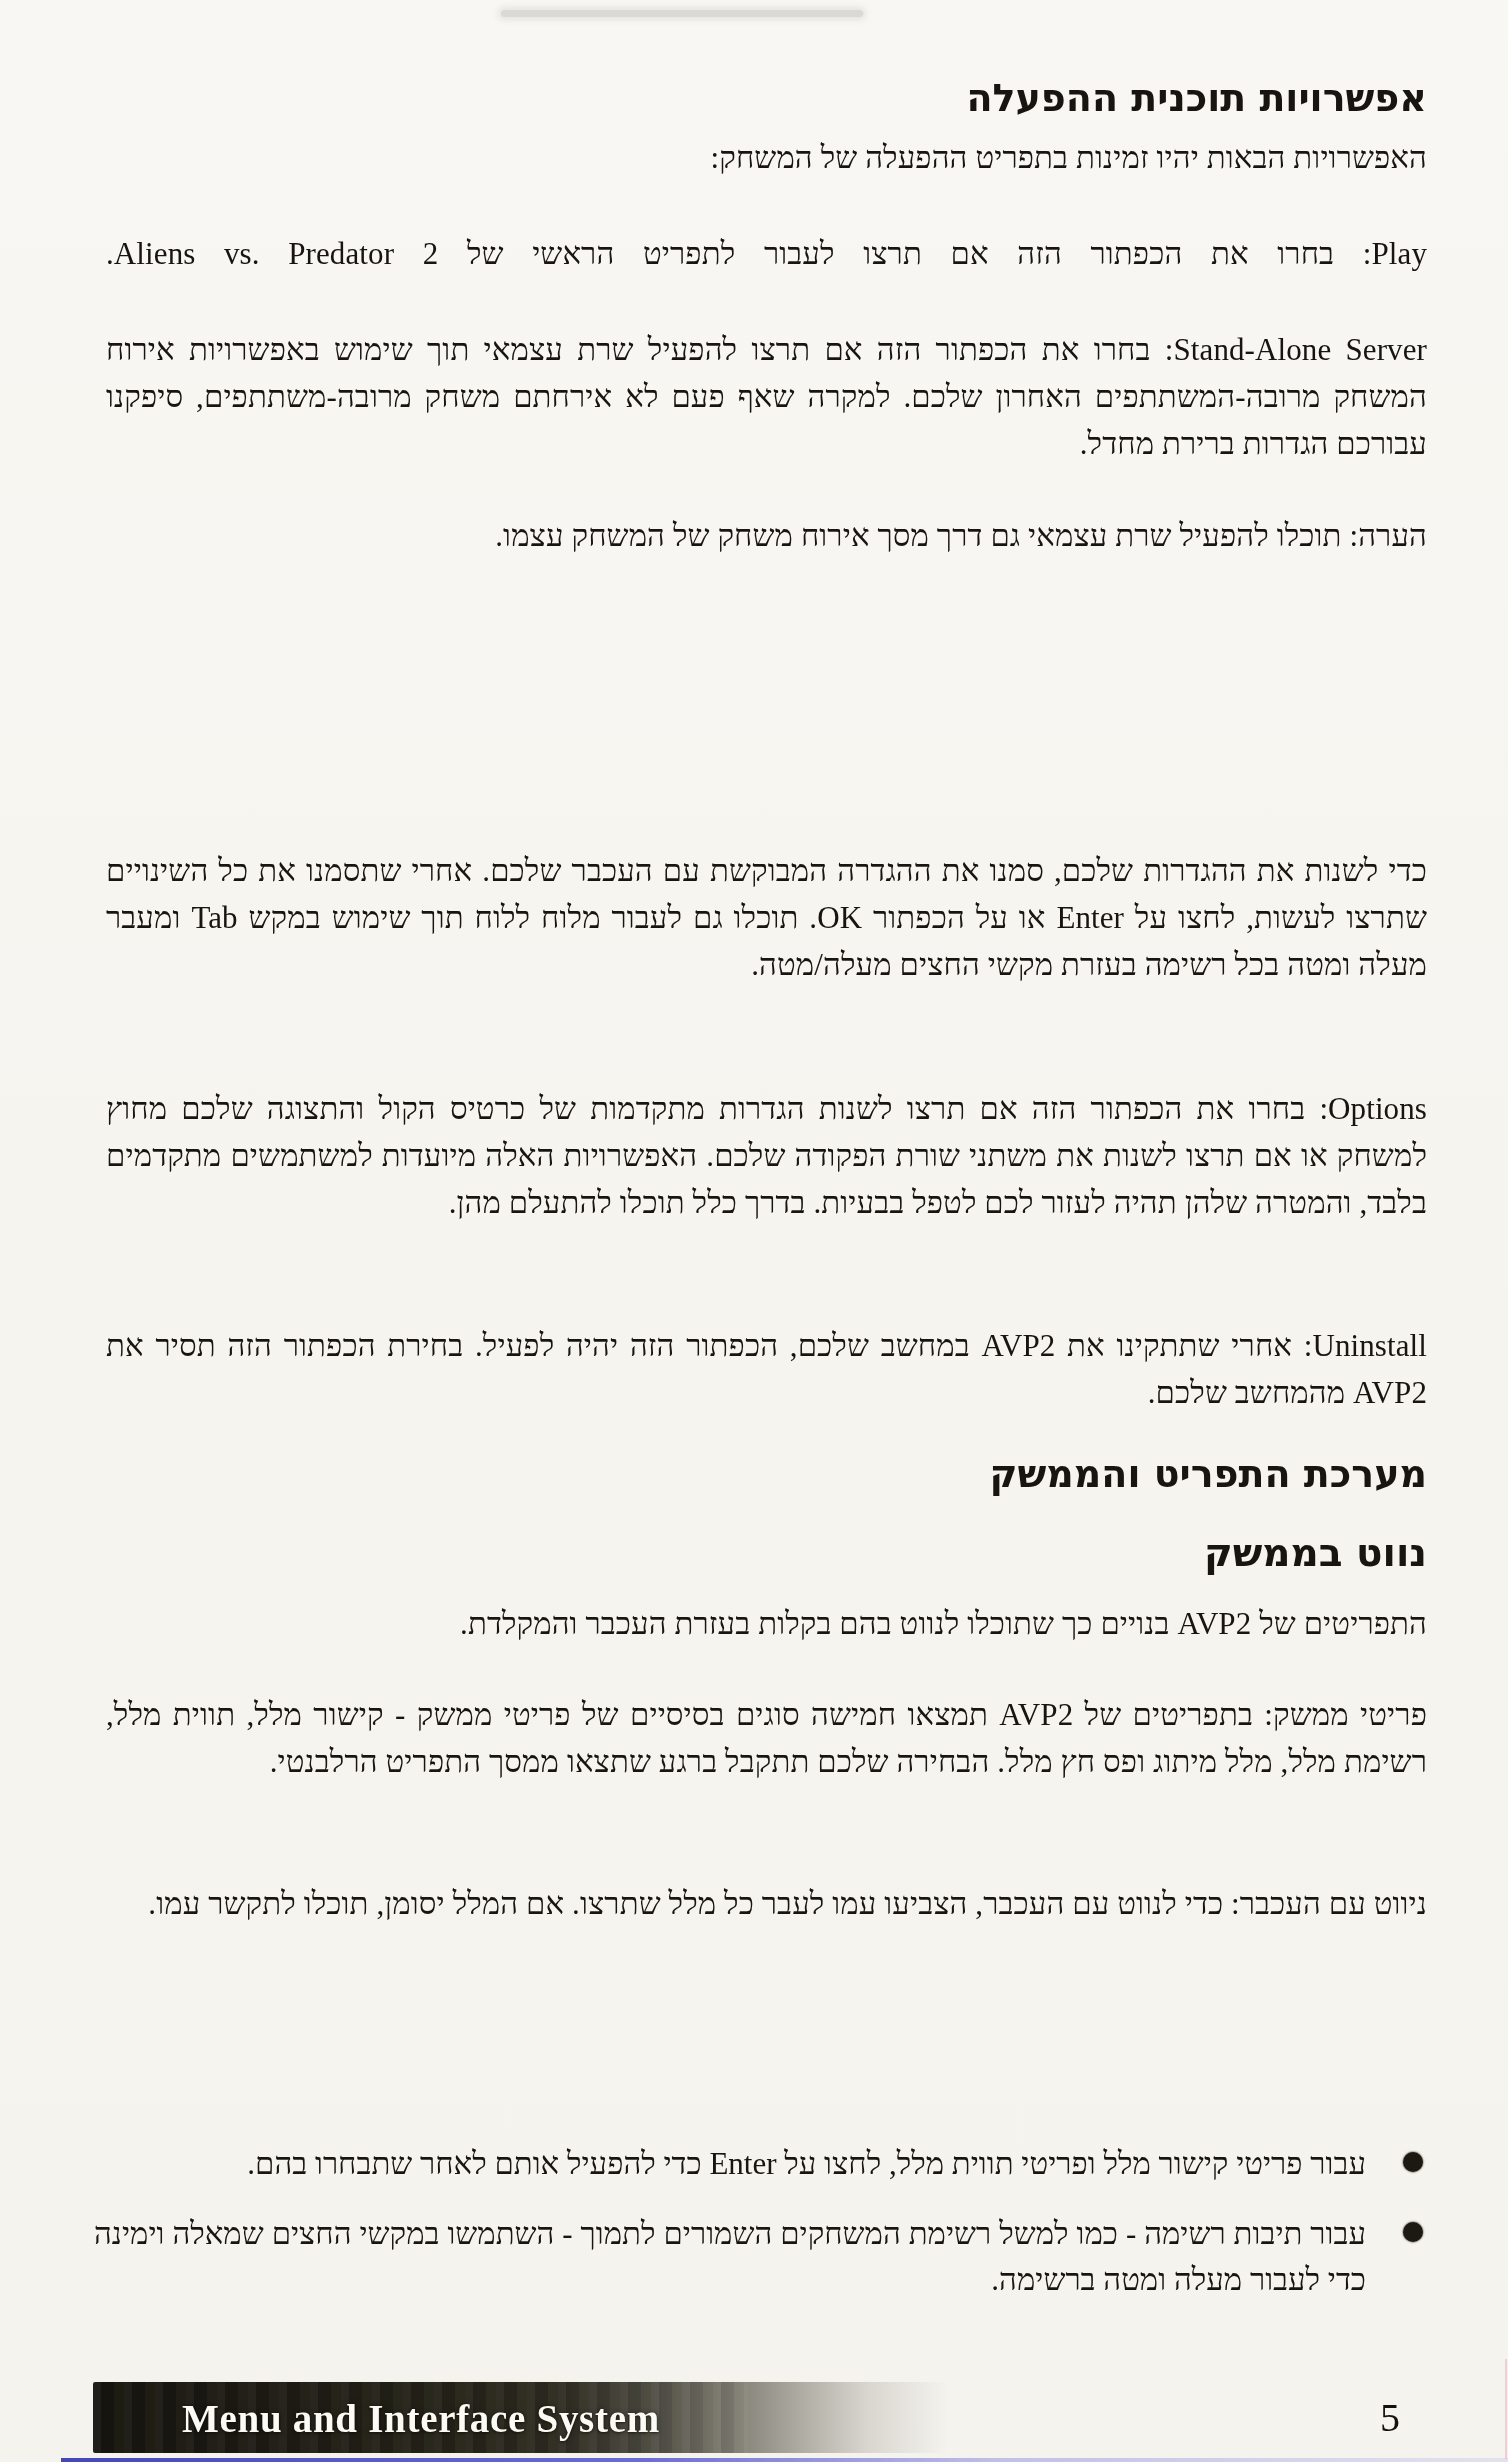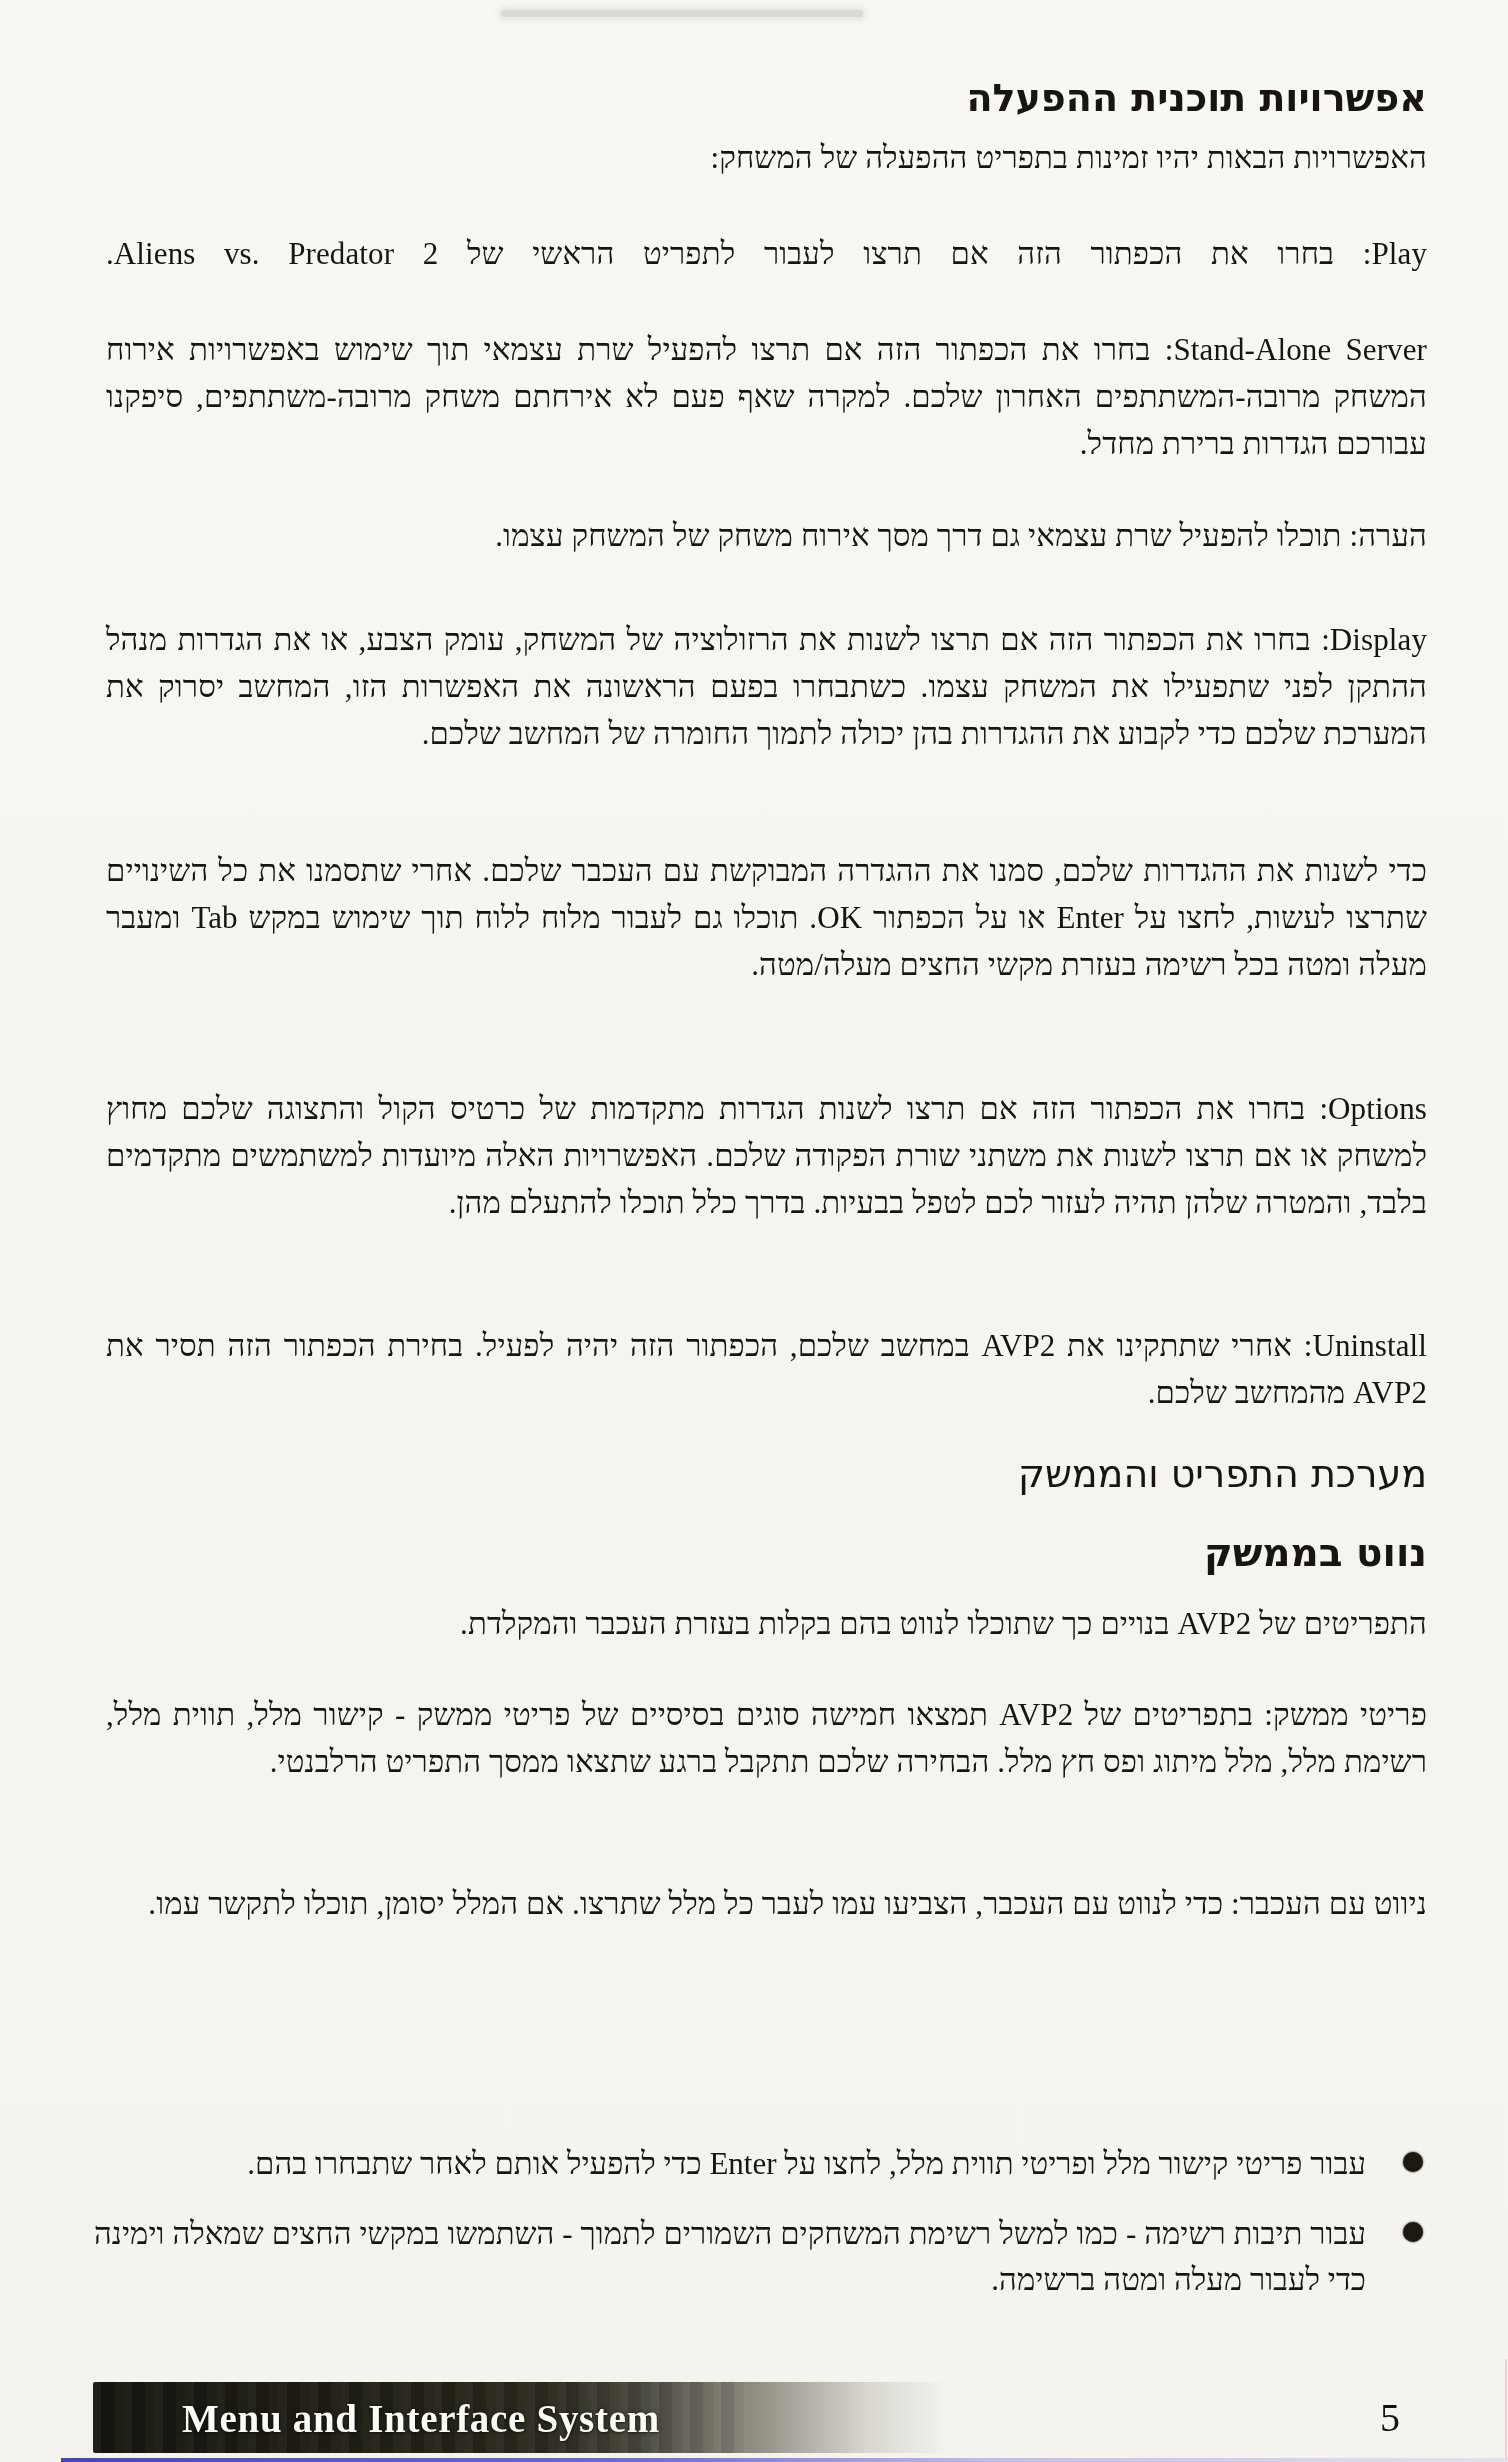--- a/index.html
+++ b/index.html
@@ -15,21 +15,21 @@
   .content{position:absolute;top:0;left:94px;right:81px;height:100%;}
   .blk{position:absolute;left:0;right:0;margin:0;}
   .body-text{
     font-size:31px;line-height:47px;
     text-align:justify;
     letter-spacing:0.1px;
     margin-left:12px;
   }
   .stretch{text-align-last:justify;}
   h1.h-top{font-family:"DejaVu Sans",sans-serif;font-weight:bold;font-size:38px;line-height:1.1;}
-  h2.h-mid{font-family:"DejaVu Sans",sans-serif;font-weight:normal;font-size:38px;line-height:1.1;}
+  h2.h-mid{font-family:"DejaVu Sans",sans-serif;font-weight:bold;font-size:38px;line-height:1.1;}
   h2.h-big{font-family:"DejaVu Sans",sans-serif;font-weight:bold;font-size:39px;line-height:1.05;}
   ul.bullets{list-style:none;margin:0;padding:0;}
   ul.bullets li{position:relative;padding-right:61px;font-size:31px;line-height:46px;text-align:justify;margin-top:24px;}
   .bullet-marker{
     position:absolute;right:4.2px;top:11px;
     width:20px;height:20px;border-radius:50%;
     background:#1c1812;box-shadow:0 0 1.4px 0.7px rgba(40,30,20,.45);
   }
   .top-smudge{
     position:absolute;top:9.7px;left:501px;width:362px;height:7.7px;
@@ -88,21 +88,20 @@
     <h1 class="blk h-top" style="top:78px">אפשרויות תוכנית ההפעלה</h1>
 
     <p class="blk body-text" style="top:134px">האפשרויות הבאות יהיו זמינות בתפריט ההפעלה של המשחק:</p>
 
     <p class="blk body-text stretch" style="top:230px">Play: בחרו את הכפתור הזה אם תרצו לעבור לתפריט הראשי של Aliens vs. Predator 2.</p>
 
     <p class="blk body-text" style="top:326px">Stand-Alone Server: בחרו את הכפתור הזה אם תרצו להפעיל שרת עצמאי תוך שימוש באפשרויות אירוח המשחק מרובה-המשתתפים האחרון שלכם. למקרה שאף פעם לא אירחתם משחק מרובה-משתתפים, סיפקנו עבורכם הגדרות ברירת מחדל.</p>
 
     <p class="blk body-text" style="top:512px">הערה: תוכלו להפעיל שרת עצמאי גם דרך מסך אירוח משחק של המשחק עצמו.</p>
 
-    <p class="blk body-text" style="top:616px">Display: בחרו את הכפתור הזה אם תרצו לשנות את הרזולוציה של המשחק, עומק הצבע, או את הגדרות מנהל ההתקן לפני שתפעילו את המשחק עצמו. כשתבחרו בפעם הראשונה את האפשרות הזו, המחשב יסרוק את המערכת שלכם כדי לקבוע את ההגדרות בהן יכולה לתמוך החומרה של המחשב שלכם.</p>
 
     <p class="blk body-text" style="top:847px">כדי לשנות את ההגדרות שלכם, סמנו את ההגדרה המבוקשת עם העכבר שלכם. אחרי שתסמנו את כל השינויים שתרצו לעשות, לחצו על Enter או על הכפתור OK. תוכלו גם לעבור מלוח ללוח תוך שימוש במקש Tab ומעבר מעלה ומטה בכל רשימה בעזרת מקשי החצים מעלה/מטה.</p>
 
     <p class="blk body-text" style="top:1085px">Options: בחרו את הכפתור הזה אם תרצו לשנות הגדרות מתקדמות של כרטיס הקול והתצוגה שלכם מחוץ למשחק או אם תרצו לשנות את משתני שורת הפקודה שלכם. האפשרויות האלה מיועדות למשתמשים מתקדמים בלבד, והמטרה שלהן תהיה לעזור לכם לטפל בבעיות. בדרך כלל תוכלו להתעלם מהן.</p>
 
     <p class="blk body-text" style="top:1322px">Uninstall: אחרי שתתקינו את AVP2 במחשב שלכם, הכפתור הזה יהיה לפעיל. בחירת הכפתור הזה תסיר את AVP2 מהמחשב שלכם.</p>
 
     <h2 class="blk h-mid" style="top:1454px">מערכת התפריט והממשק</h2>
 
     <h2 class="blk h-big" style="top:1533px">נווט בממשק</h2>

